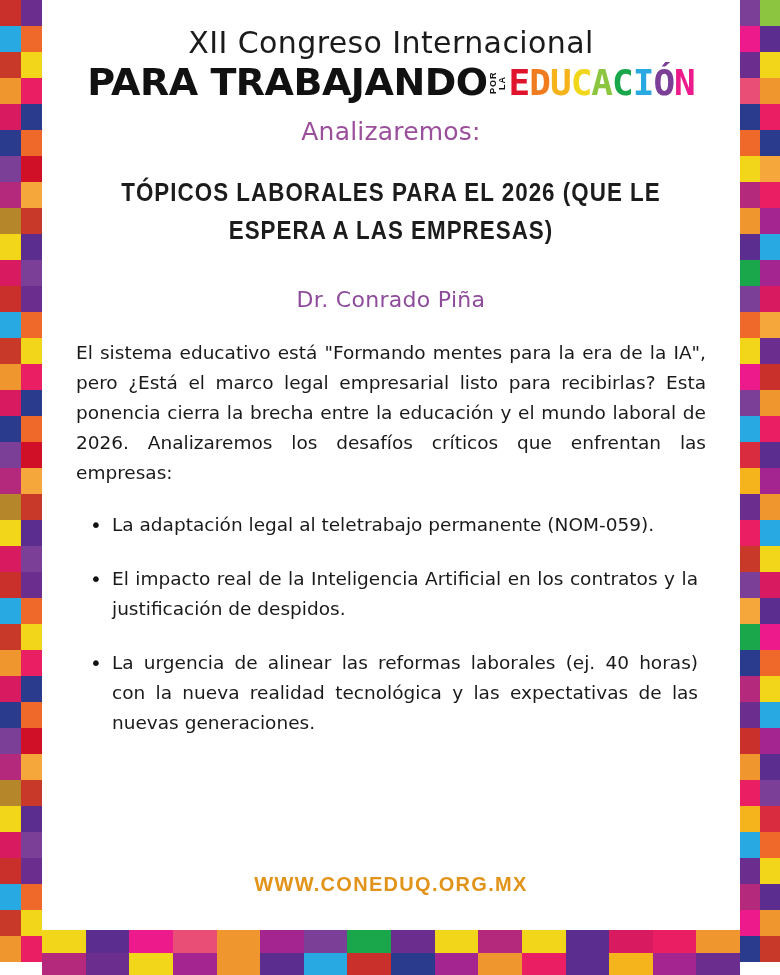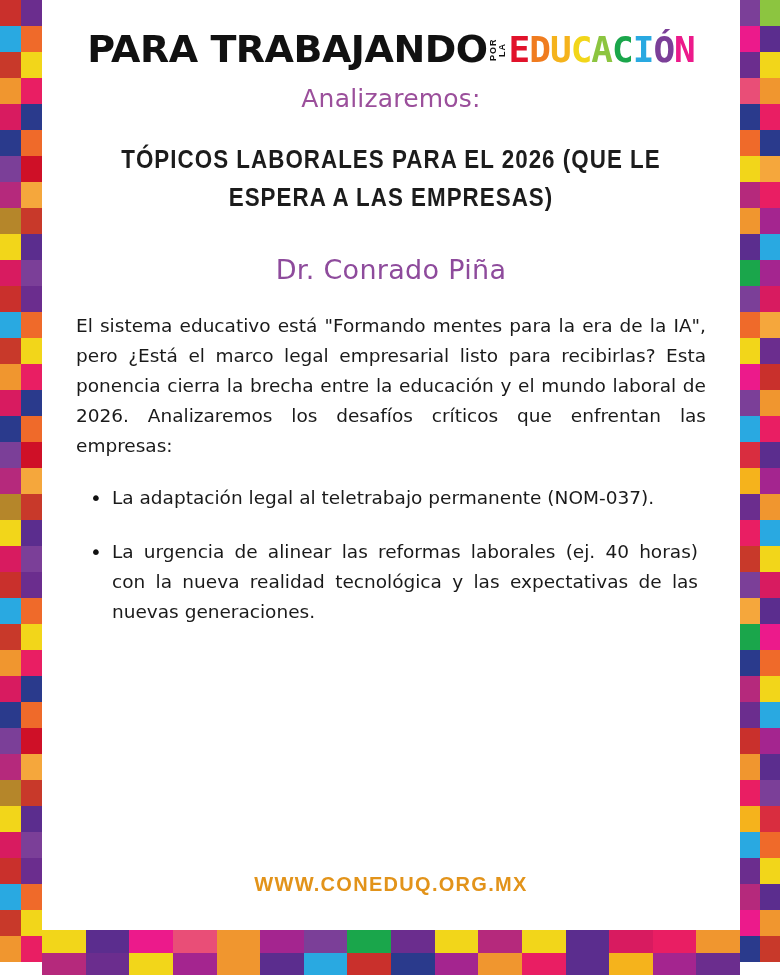--- a/index.html
+++ b/index.html
@@ -146,21 +146,21 @@
     letter-spacing: 1.2px;
     line-height: 1.45;
     transform: scaleX(0.86);
     transform-origin: center;
   }
 
   #speaker-name {
     margin-top: 38px;
     text-align: center;
     font-family: "DejaVu Sans", sans-serif;
-    font-size: 27px;
+    font-size: 22px;
     font-weight: 400;
     color: #8e4b9c;
     letter-spacing: 0.3px;
   }
 
   #abstract {
     margin: 26px 16px 0 16px;
     text-align: justify;
     font-family: "DejaVu Sans", sans-serif;
     font-size: 18.5px;
@@ -396,38 +396,40 @@
       <div class="cell" style="background: rgb(233, 30, 99);"></div>
       <div class="cell" style="background: rgb(91, 45, 142);"></div>
       <div class="cell" style="background: rgb(245, 179, 28);"></div>
       <div class="cell" style="background: rgb(164, 37, 143);"></div>
       <div class="cell" style="background: rgb(107, 45, 142);"></div>
     </div>
 
   <div id="content">
 
     <div id="header-block">
+      <div id="congress-line">XII Congreso Internacional</div>
 
       <div id="logo-line">
         <span id="logo-main">PARA TRABAJANDO</span>
         <span id="logo-porla">POR LA</span>
         <span id="logo-educacion"><span style="color: rgb(225, 18, 43);">E</span><span style="color: rgb(240, 124, 31);">D</span><span style="color: rgb(245, 179, 28);">U</span><span style="color: rgb(242, 214, 26);">C</span><span style="color: rgb(140, 197, 64);">A</span><span style="color: rgb(26, 166, 75);">C</span><span style="color: rgb(41, 169, 225);">I</span><span style="color: rgb(123, 63, 152);">Ó</span><span style="color: rgb(236, 26, 139);">N</span></span>
       </div>
 
     </div>
 
     <div id="conferencia-label">Analizaremos:</div>
 
     <div id="talk-title">TÓPICOS LABORALES PARA EL 2026 (QUE LE ESPERA A LAS EMPRESAS)</div>
 
     <div id="speaker-name">Dr. Conrado Piña</div>
 
     <p id="abstract">El sistema educativo está "Formando mentes para la era de la IA", pero ¿Está el marco legal empresarial listo para recibirlas? Esta ponencia cierra la brecha entre la educación y el mundo laboral de 2026. Analizaremos los desafíos críticos que enfrentan las empresas:</p>
 
     <ul id="bullets">
-        <li>La adaptación legal al teletrabajo permanente (NOM-037).</li>
+        <li>La adaptación legal al teletrabajo permanente (NOM-059).</li>
+        <li>El impacto real de la Inteligencia Artificial en los contratos y la justificación de despidos.</li>
         <li>La urgencia de alinear las reformas laborales (ej. 40 horas) con la nueva realidad tecnológica y las expectativas de las nuevas generaciones.</li>
       </ul>
 
     <div id="website">WWW.CONEDUQ.ORG.MX</div>
 
   </div>
 </div>
 
 </body></html>

